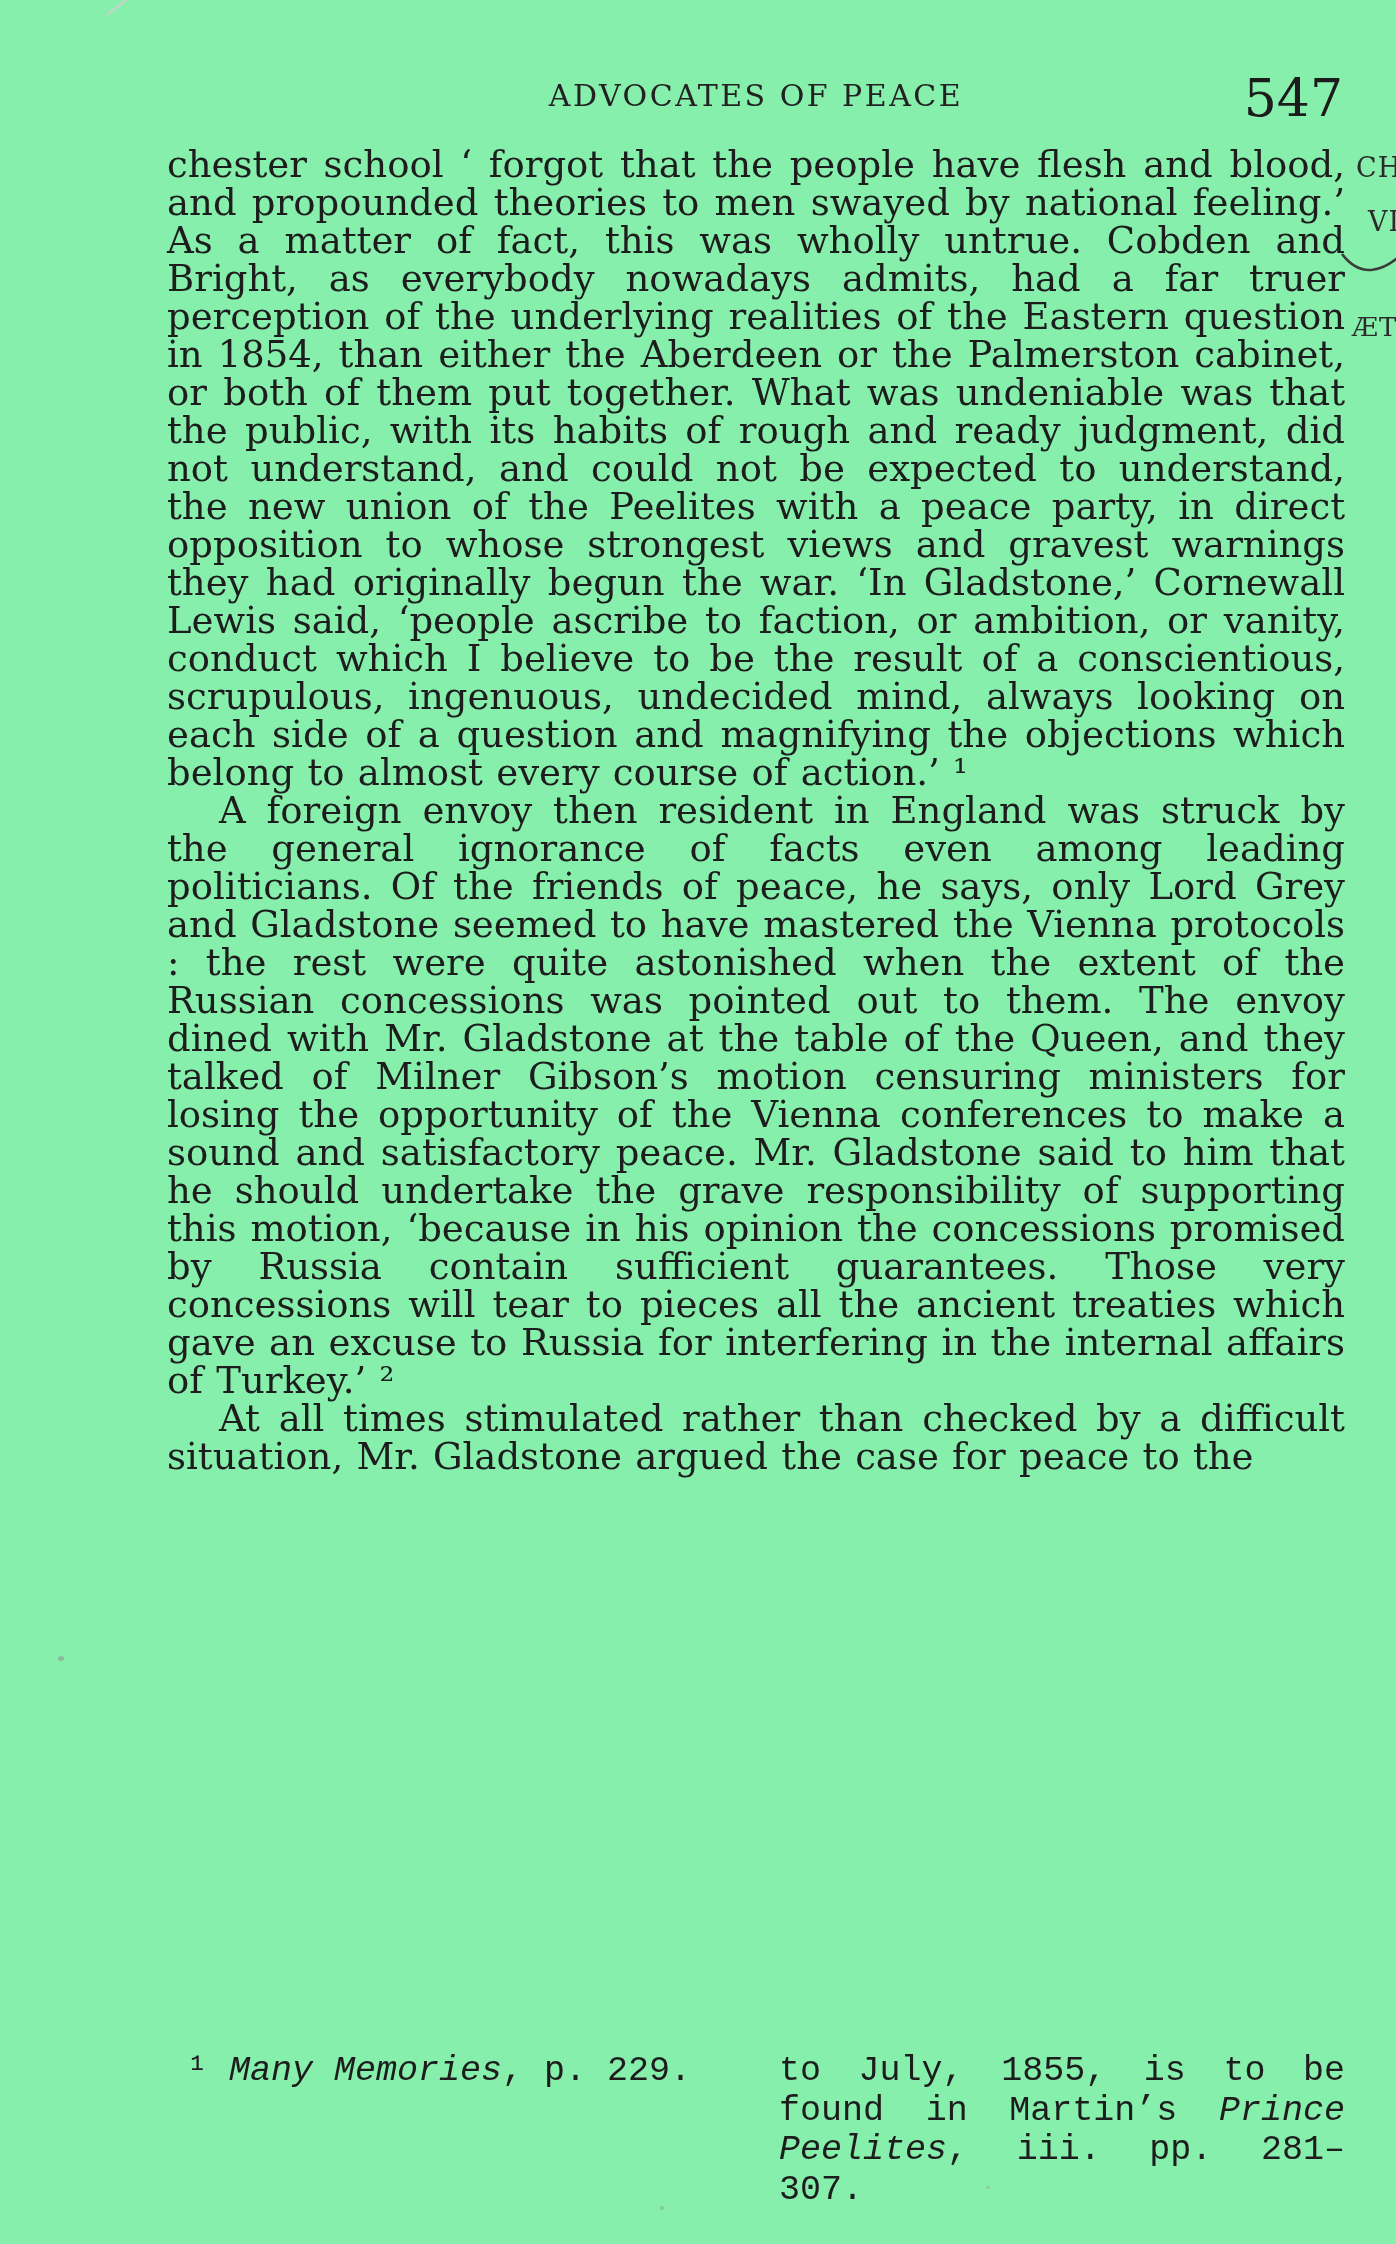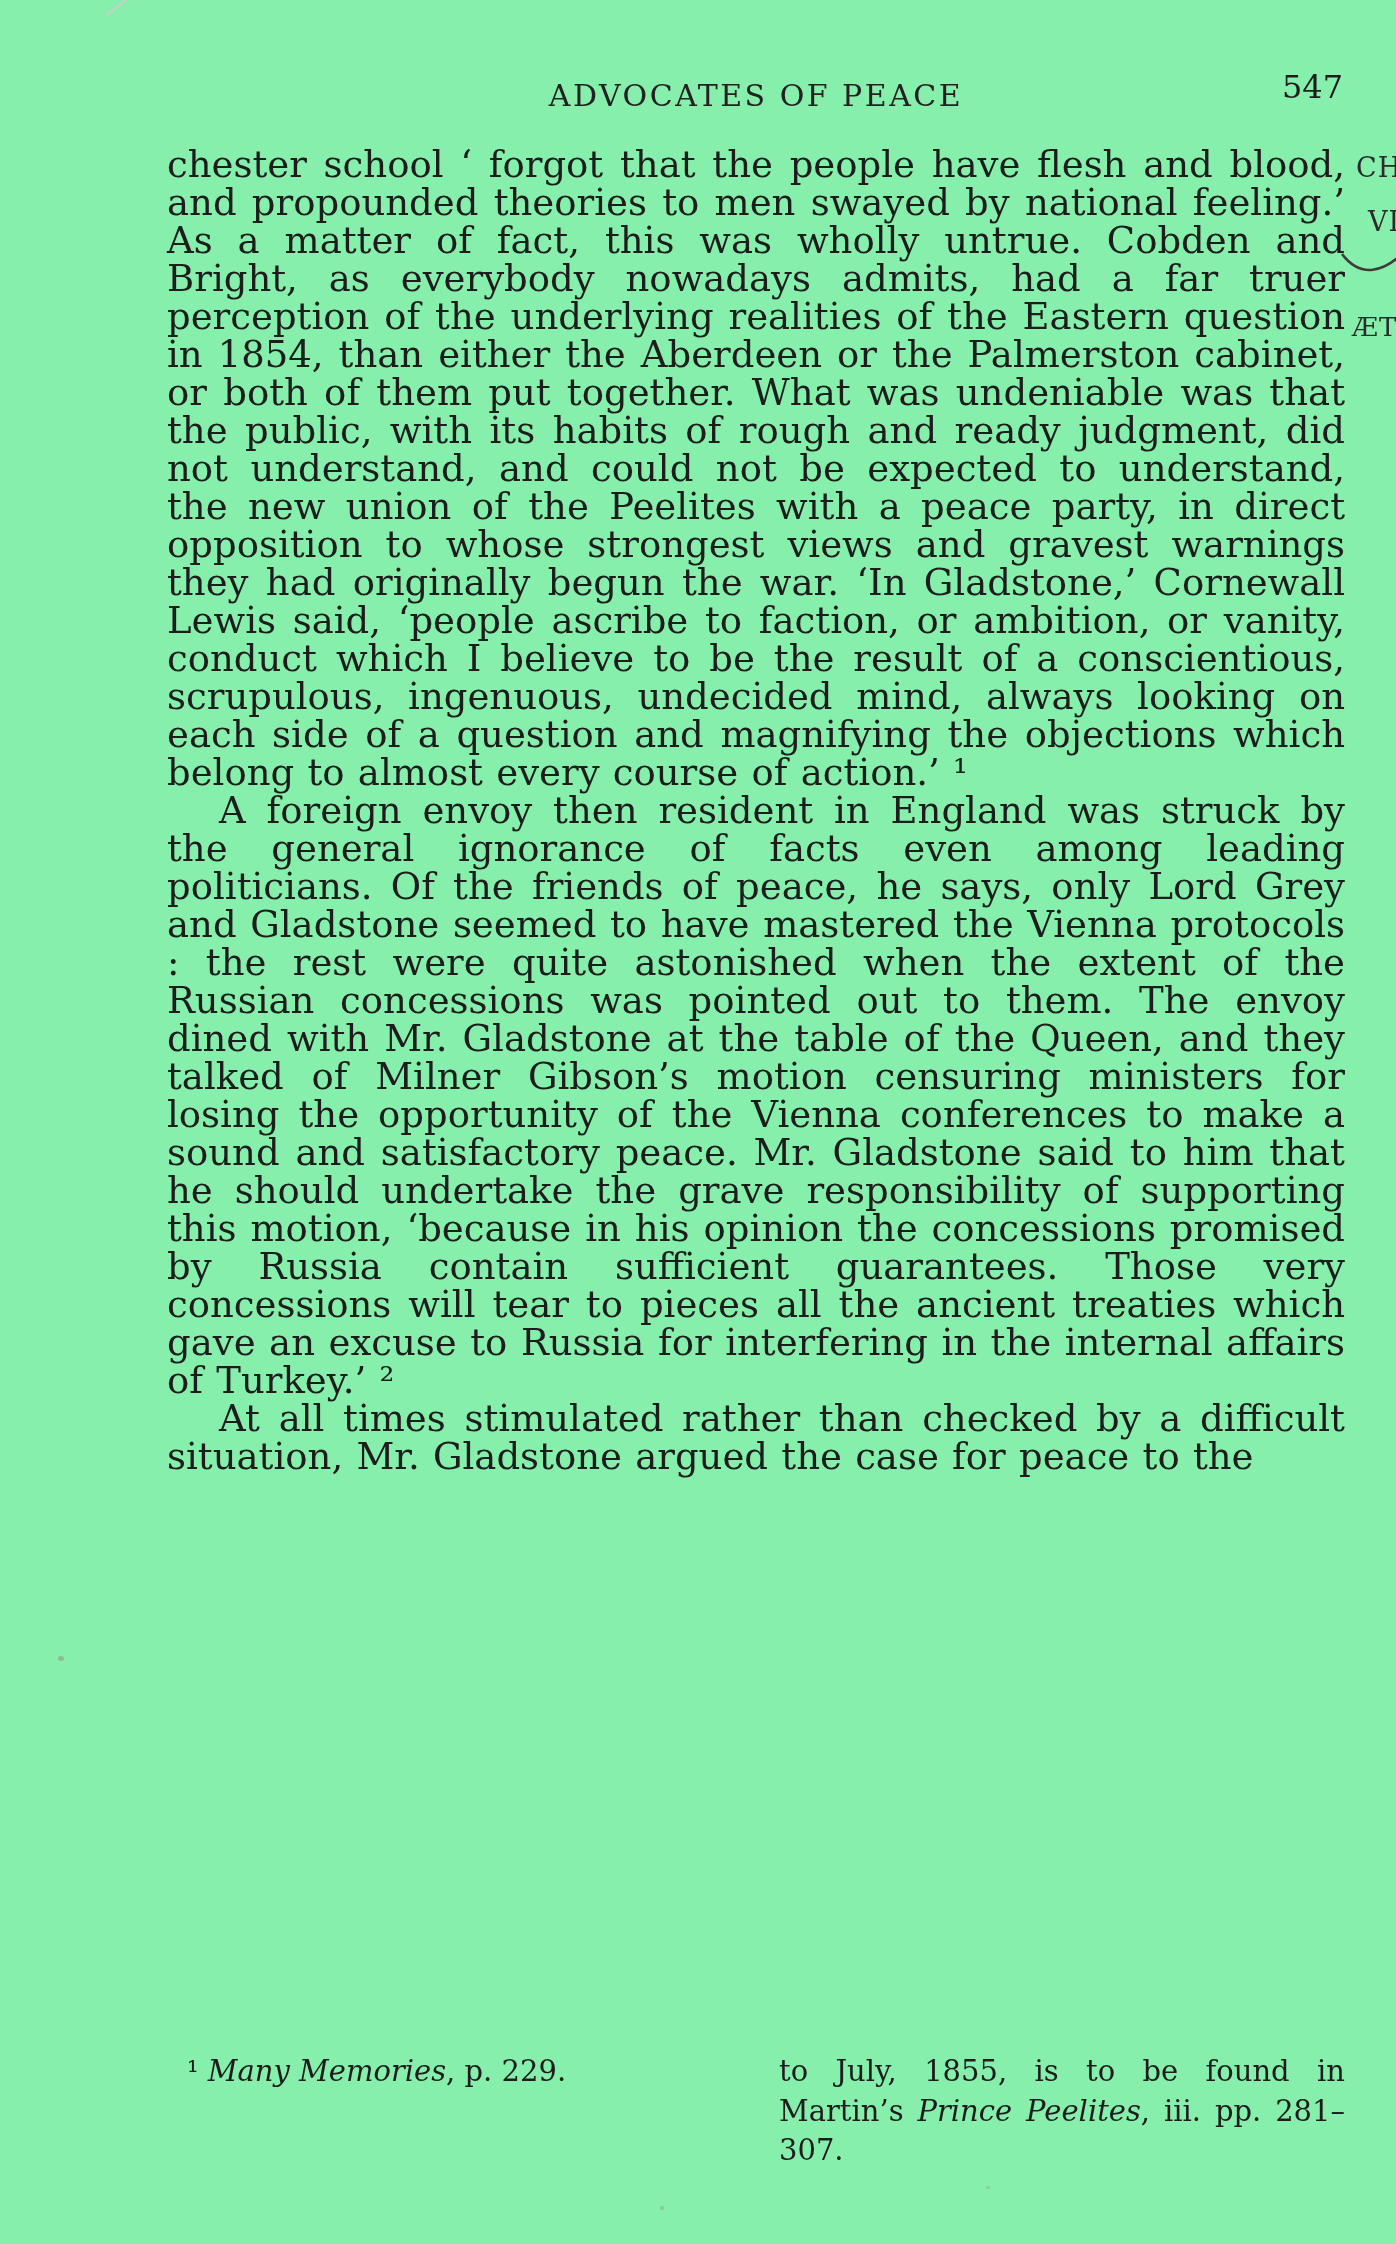--- a/index.html
+++ b/index.html
@@ -28,21 +28,21 @@
     transform: translateX(-50%);
     font-size: 30px;
     letter-spacing: 2.5px;
     white-space: nowrap;
     color: #222;
     font-weight: 500;
   }
   .page-number {
     position: absolute;
     right: 2px; top: -2px;
-    font-size: 32px;
+    font-size: 52px;
     color: #1c1c1c;
   }
 
   
   .body-text {
     position: absolute;
     top: 146px; left: 167px;
     width: 1178px;
     font-size: 37px;
     line-height: 38px;
@@ -73,24 +73,25 @@
   
   .footnotes {
     position: absolute;
     top: 2052px; left: 167px;
     width: 1178px;
     display: flex;
   }
   .fn-col-left  { width: 596px; margin-right: 16px; }
   .fn-col-right { width: 566px; }
   .footnote {
-    font-size: 29px;
+    font-size: 35px;
     line-height: 39.5px;
     text-align: justify;
     color: #1d1d1d;
+    font-family: Liberation Mono, monospace;
   }
   .footnote.marker-indent { text-indent: 20px; }
   .it { font-style: italic; }
 
   
   .speck {
     position: absolute;
     border-radius: 50%;
     background: #8f8f8a;
   }

